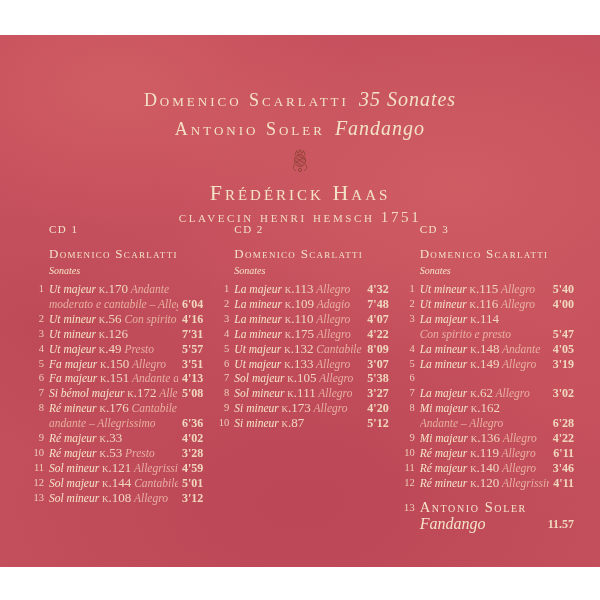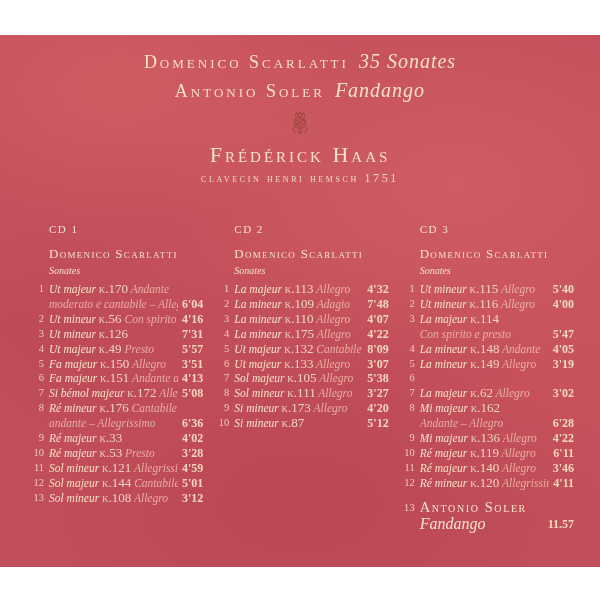--- a/index.html
+++ b/index.html
@@ -12,27 +12,27 @@
     background-color:#c5505d;
     background-image:
       radial-gradient(ellipse 340px 200px at 20% 10%, rgba(232,118,112,.32), transparent 70%),
       radial-gradient(ellipse 430px 260px at 76% 28%, rgba(234,125,118,.28), transparent 70%),
       radial-gradient(ellipse 520px 320px at 50% 88%, rgba(168,54,74,.35), transparent 75%),
       radial-gradient(ellipse 300px 190px at 92% 66%, rgba(218,99,100,.22), transparent 70%),
       radial-gradient(ellipse 280px 170px at 6% 55%, rgba(173,60,78,.30), transparent 70%);
     color:#f3e2c6;
   }
   
-  .hdr{text-align:center;padding-top:16px;line-height:1;}
+  .hdr{text-align:center;padding-top:54px;line-height:1;}
   .hline{margin:0 0 9px 0;}
   .hc{font-variant:small-caps;font-size:18px;letter-spacing:3px;}
   .hw{font-style:italic;font-size:20px;letter-spacing:1px;margin-left:6px;}
   .ornament{margin:5px auto 8px auto;width:24px;height:26px;opacity:.85;}
   .performer{font-variant:small-caps;font-size:22px;letter-spacing:3px;margin-top:9px;}
-  .instrument{font-variant:small-caps;text-transform:lowercase;font-size:12px;letter-spacing:2.6px;margin-top:6px;color:rgba(243,226,198,.95);}
+  .instrument{font-variant:small-caps;text-transform:lowercase;font-size:15px;letter-spacing:2.6px;margin-top:6px;color:rgba(243,226,198,.95);}
   
   .discs{position:absolute;left:30px;top:186px;right:26px;display:flex;gap:12px;}
   .disc{flex:1;min-width:0;}
   .cd{margin:0 0 0 19px;font-weight:normal;font-size:11px;letter-spacing:1.5px;line-height:16px;}
   .composer{margin:9px 0 0 19px;font-weight:normal;font-variant:small-caps;font-size:13px;letter-spacing:1.3px;line-height:15px;}
   .workname{margin:1px 0 0 19px;font-style:italic;font-size:10px;line-height:17px;}
   .tracks{list-style:none;margin:3px 0 0 0;padding:0;font-size:11.5px;line-height:14.9px;}
   .track{display:flex;}
   .no{flex:0 0 14px;text-align:right;margin-right:5px;font-size:10.5px;color:rgba(243,226,198,.85);}
   .tbody{flex:1;min-width:0;}

